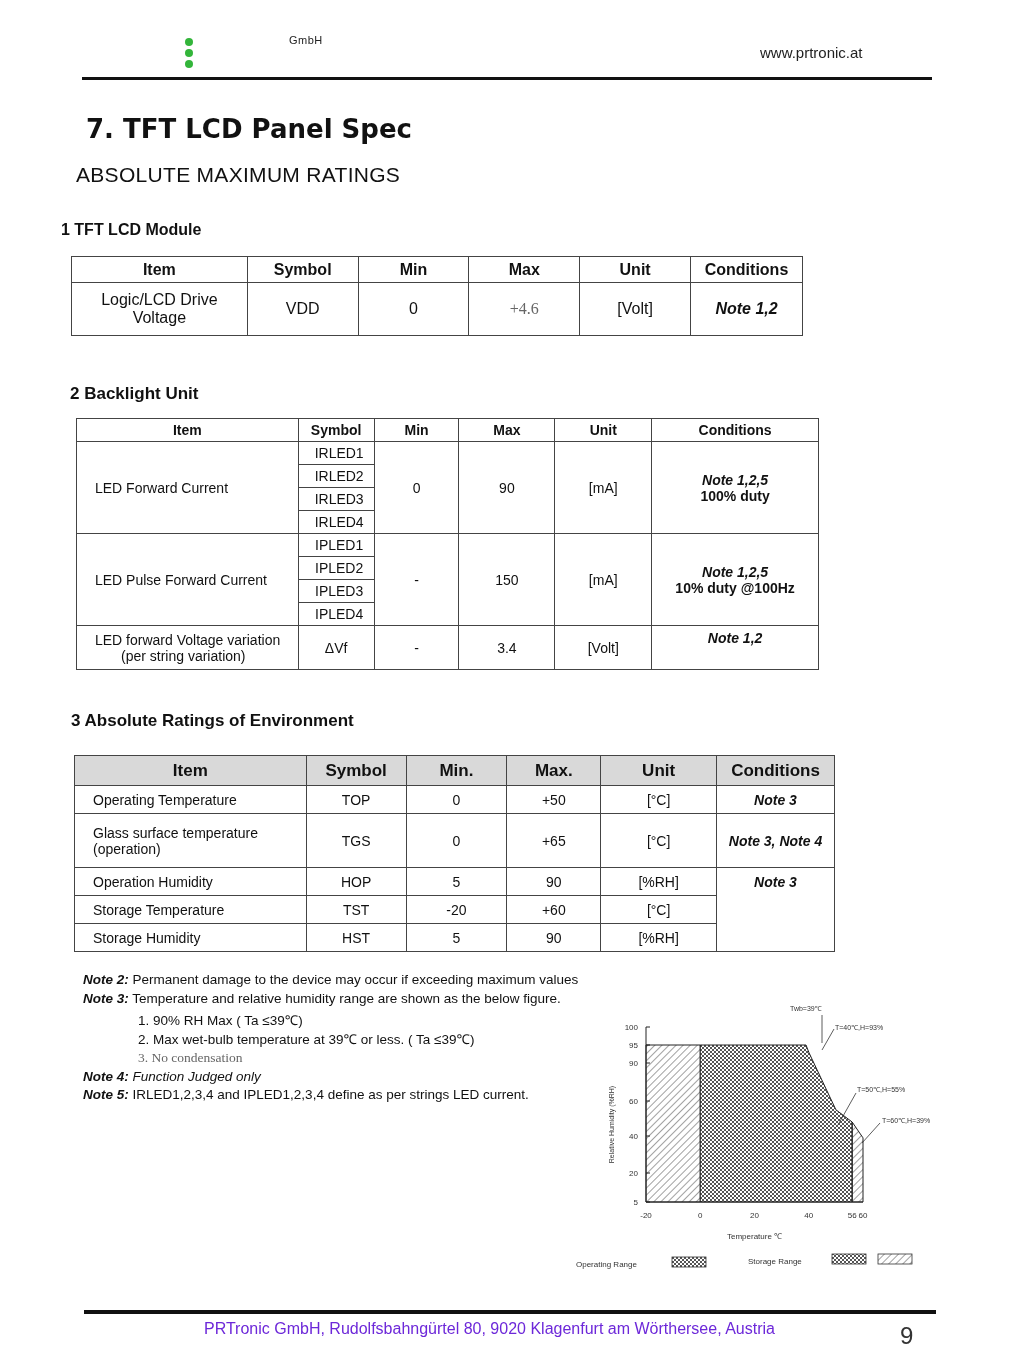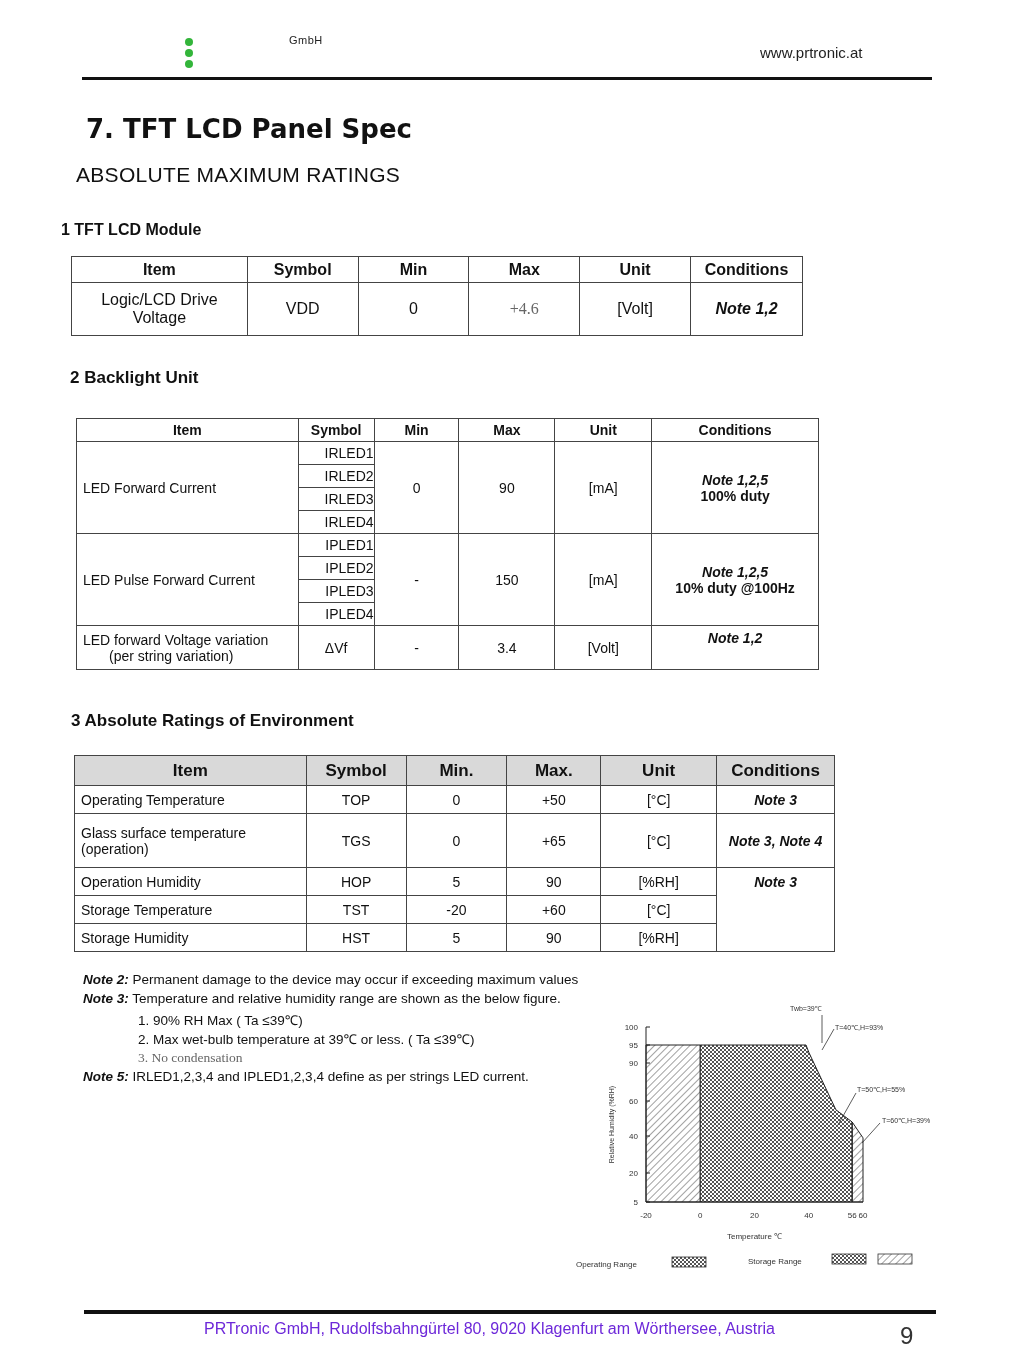--- a/index.html
+++ b/index.html
@@ -16,31 +16,31 @@
   .header-rule { left:82px; top:77px; width:850px; height:3px; background:#111; }
 
   .title { left:86px; top:114px; font-family:"DejaVu Sans", sans-serif; font-weight:bold; font-size:26px; }
   .subtitle { left:76px; top:163px; font-size:21px; letter-spacing:0.3px; }
   .sec { font-weight:bold; font-size:16px; }
 
   table { border-collapse:collapse; position:absolute; }
   td, th { border:1.5px solid #444; text-align:center; font-size:15px; padding:0; }
   th { font-weight:bold; }
   .it { font-weight:bold; font-style:italic; }
-  .left { text-align:left; padding-left:6px; }
+  .left { text-align:left; padding-left:18px; }
   .serif { font-family:"Liberation Serif", serif; color:#666; }
 
   #t1 { left:71px; top:256px; width:732px; }
   #t1 th { height:25px; font-size:16px; }
   #t1 td { height:52px; font-size:16px; }
 
   #t2 { left:76px; top:418px; width:743px; }
   #t2 th { height:22px; font-size:14px; }
   #t2 td { font-size:14px; }
-  #t2 .sym { height:22px; text-align:right; padding-left:6px; }
+  #t2 .sym { height:22px; text-align:center; padding-left:6px; }
 
   #t3 { left:74px; top:755px; width:761px; }
   #t3 th { height:29px; background:#d9d9d9; font-size:17px; }
   #t3 td { font-size:14px; height:27px; }
 
   .notes { left:83px; top:971px; font-size:13.5px; line-height:18.5px; }
   .notes .sub { padding-left:55px; }
 
   
   #chart { position:absolute; left:570px; top:995px; width:400px; height:280px; }
@@ -86,21 +86,21 @@
     <td><span>Logic/LCD Drive</span><br><span>Voltage</span></td>
     <td>VDD</td>
     <td>0</td>
     <td class="serif">+4.6</td>
     <td>[Volt]</td>
     <td class="it">Note 1,2</td>
   </tr>
 </tbody>
   </table>
 
-<div class="abs sec" style="left:70px;top:368px;font-size:17px">2 Backlight Unit</div>
+<div class="abs sec" style="left:70px;top:384px;font-size:17px">2 Backlight Unit</div>
 <table id="t2">
   <colgroup>
       <col style="width:222px">
       <col style="width:76px">
       <col style="width:85px">
       <col style="width:96px">
       <col style="width:97px">
       <col style="width:167px">
     </colgroup>
   <tbody>
@@ -216,20 +216,21 @@
   </tr>
 </tbody>
   </table>
 
 <div class="abs notes">
   <div><b class="it">Note 2:</b><span> Permanent damage to the device may occur if exceeding maximum values</span></div>
   <div><b class="it">Note 3:</b><span> Temperature and relative humidity range are shown as the below figure.</span></div>
   <div class="sub" style="margin-top:4px">1. 90% RH Max ( Ta ≤39℃)</div>
   <div class="sub">2. Max wet-bulb temperature at 39℃ or less. ( Ta ≤39℃)</div>
   <div class="sub serif">3. No condensation</div>
+  <div><b class="it">Note 4:</b><i> Function Judged only</i></div>
   <div><b class="it">Note 5:</b><span> IRLED1,2,3,4 and IPLED1,2,3,4 define as per strings LED current.</span></div>
 </div>
 
 <svg id="chart" viewBox="0 0 400 280">
   <defs>
     <pattern id="diag" width="5" height="5" patternUnits="userSpaceOnUse" patternTransform="rotate(45)">
       <line x1="0" y1="0" x2="0" y2="5" stroke="#444" stroke-width="1"></line>
     </pattern>
     <pattern id="cross" width="4" height="4" patternUnits="userSpaceOnUse">
       <rect width="4" height="4" fill="#fff"></rect>

